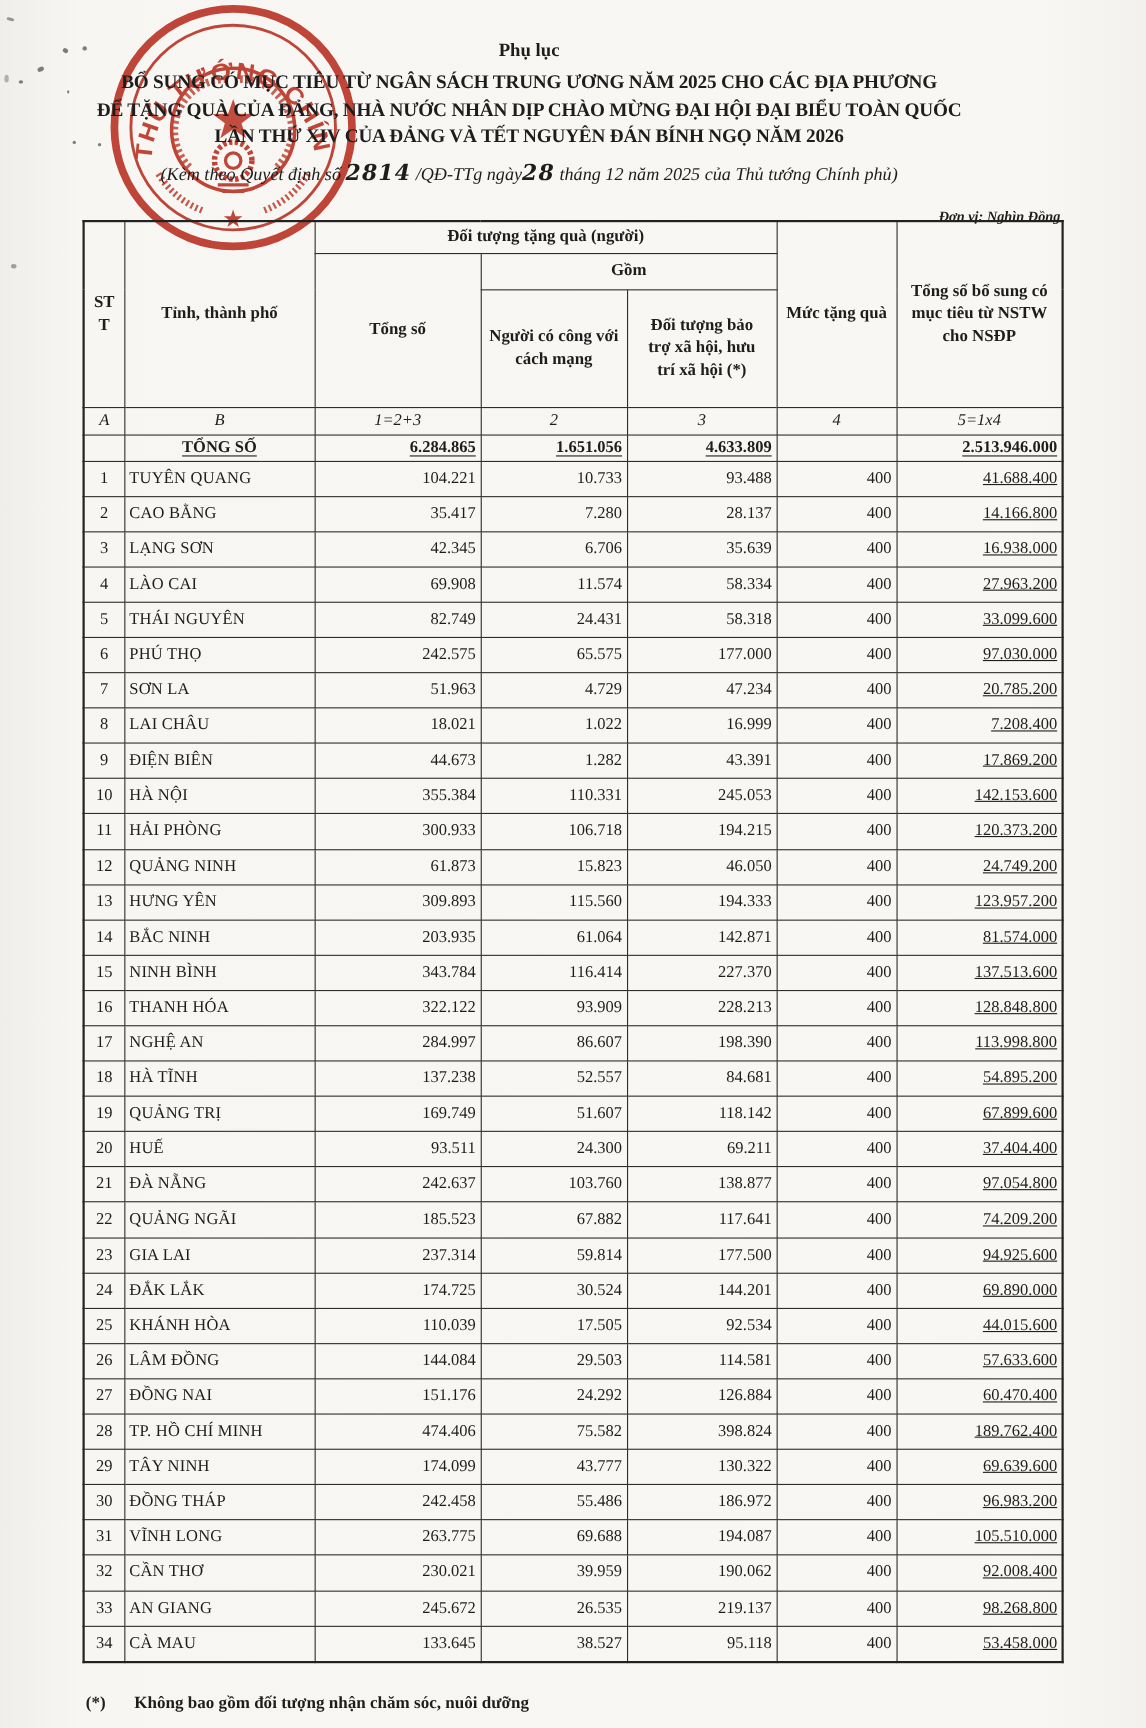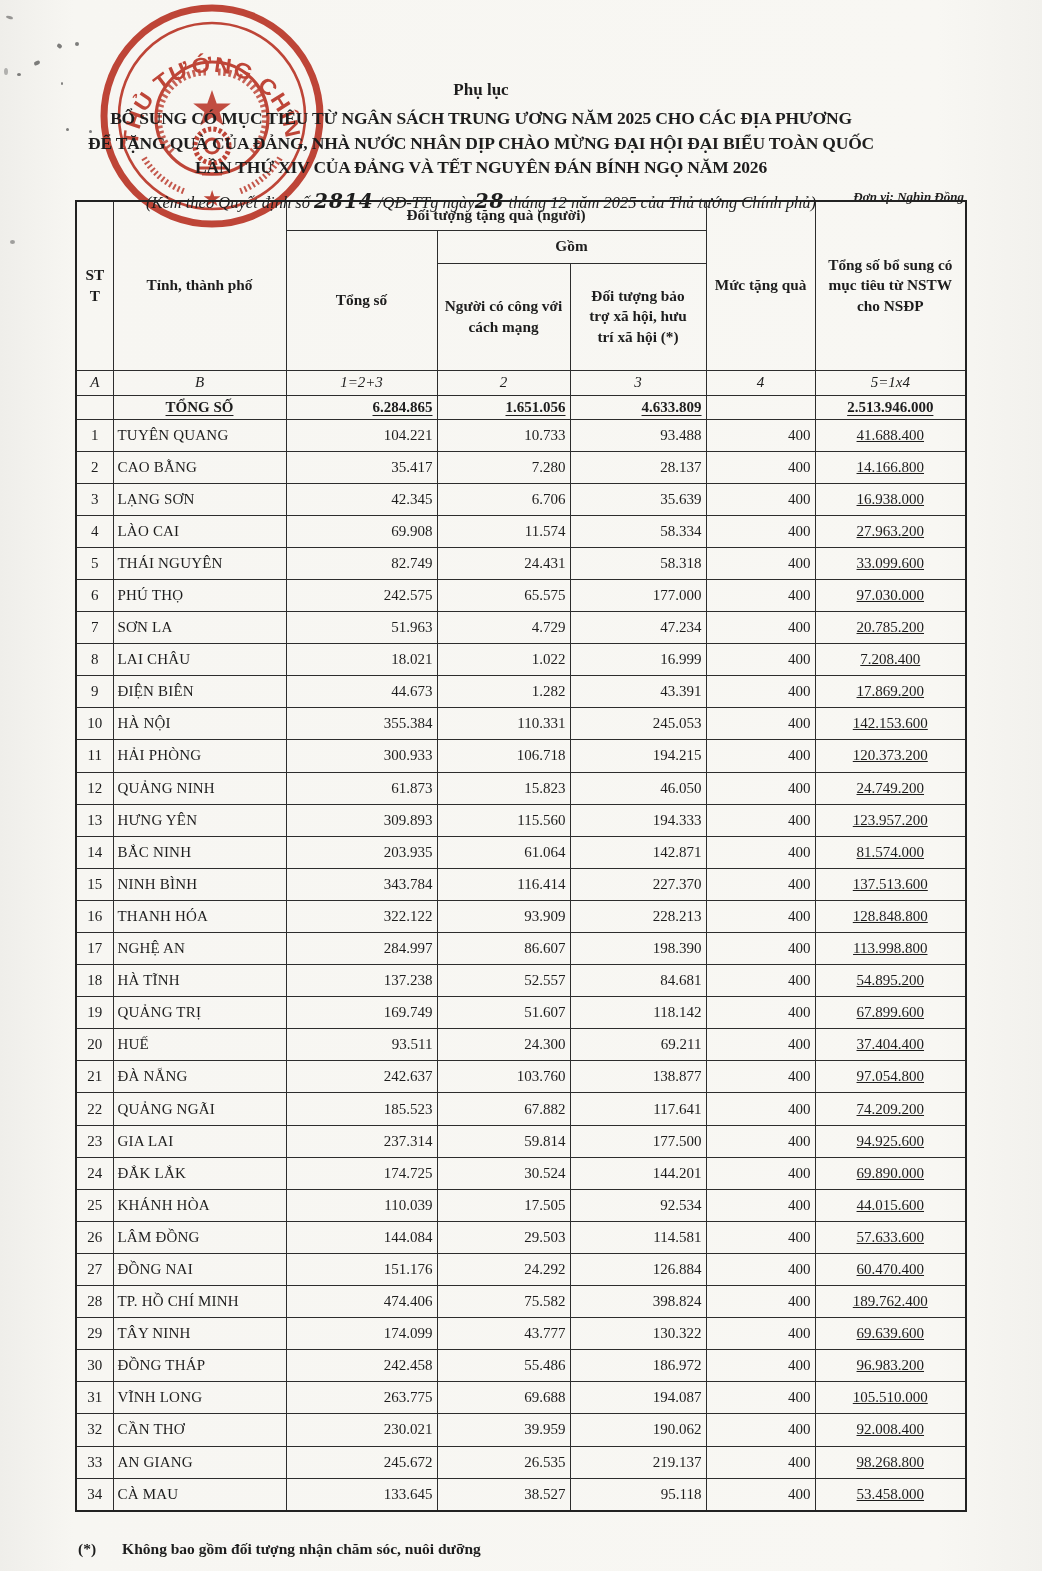--- a/index.html
+++ b/index.html
@@ -4,21 +4,21 @@
 <style>
   html,body{margin:0;padding:0;}
   body{
     width:1042px;height:1571px;position:relative;
     background:linear-gradient(90deg,#efeeea,#f7f6f2 7%,#f8f7f3 90%,#f2f1ed);
     font-family:"Liberation Serif", serif;
     color:#1d1d1d;
     overflow:hidden;
   }
   .speck{position:absolute;background:#3c3c3c;border-radius:50%;opacity:.65;}
-  .header-block{position:absolute;top:0;left:0;width:962px;text-align:center;margin-top:44px;}
+  .header-block{position:absolute;top:0;left:0;width:962px;text-align:center;}
   .phu-luc{margin-top:36px;font-size:17px;font-weight:bold;}
   .title{margin-top:6px;font-size:17.5px;font-weight:bold;line-height:24.5px;letter-spacing:-0.2px;}
   .subtitle{margin-top:9px;font-size:16.5px;font-style:italic;}
   .handwrite{font-family:"DejaVu Serif",serif;font-style:italic;font-weight:bold;font-size:20px;letter-spacing:1px;}
   .unit-line{position:absolute;top:189px;right:78px;font-size:13px;font-style:italic;font-weight:600;font-family:Liberation Serif, serif;}
   .stamp{position:absolute;left:96px;top:0px;width:232px;height:232px;mix-blend-mode:multiply;opacity:.93;}
   table.doc-table{
     position:absolute;top:200px;left:75px;width:890px;
     border-collapse:collapse;table-layout:fixed;
     font-size:15px;
@@ -31,21 +31,21 @@
   tr.code-row{height:25px;font-style:italic;font-size:15px;}
   tr.code-row td{text-align:center;font-style:italic;}
   tr.total-row{height:24px;font-weight:bold;}
   tr.total-row td{font-weight:bold;}
   .u{text-decoration:underline;text-decoration-thickness:1.4px;text-underline-offset:3px;}
   tbody.data-rows td{height:31.1px;}
   .td-stt{text-align:center;}
   .td-prov{text-align:left;padding-left:8px;letter-spacing:.2px;}
   .td-num{text-align:right;padding-right:8px;}
   .td-gift{text-align:right;padding-right:7px;}
-  .td-budget{text-align:center;padding-right:10px;text-decoration:underline;}
+  .td-budget{text-align:right;padding-right:10px;text-decoration:underline;}
   .footnote{position:absolute;top:1540px;left:78px;font-size:15.5px;font-weight:bold;}
   .footnote .mk{margin-right:26px;}
 </style>
 </head>
 <body>
 
 <div class="speck" style="left:57px;top:44px;width:5px;height:4px;transform:rotate(35deg);border-radius:40%;"></div>
 <div class="speck" style="left:34px;top:61px;width:6px;height:4px;transform:rotate(-25deg);border-radius:40%;"></div>
 <div class="speck" style="left:17px;top:73px;width:4px;height:3px;"></div>
 <div class="speck" style="left:75px;top:42px;width:4px;height:4px;"></div>

